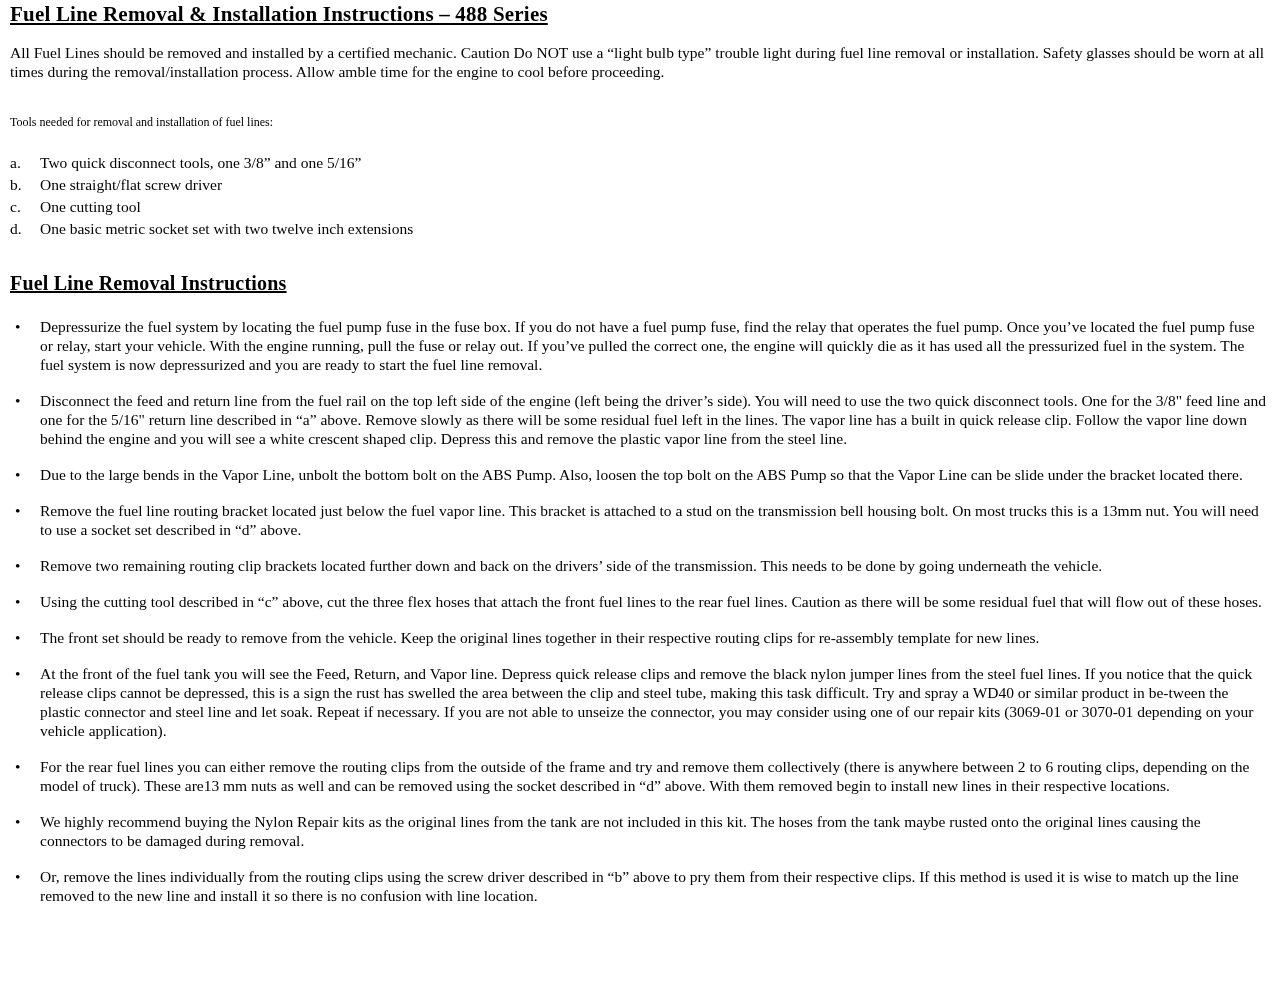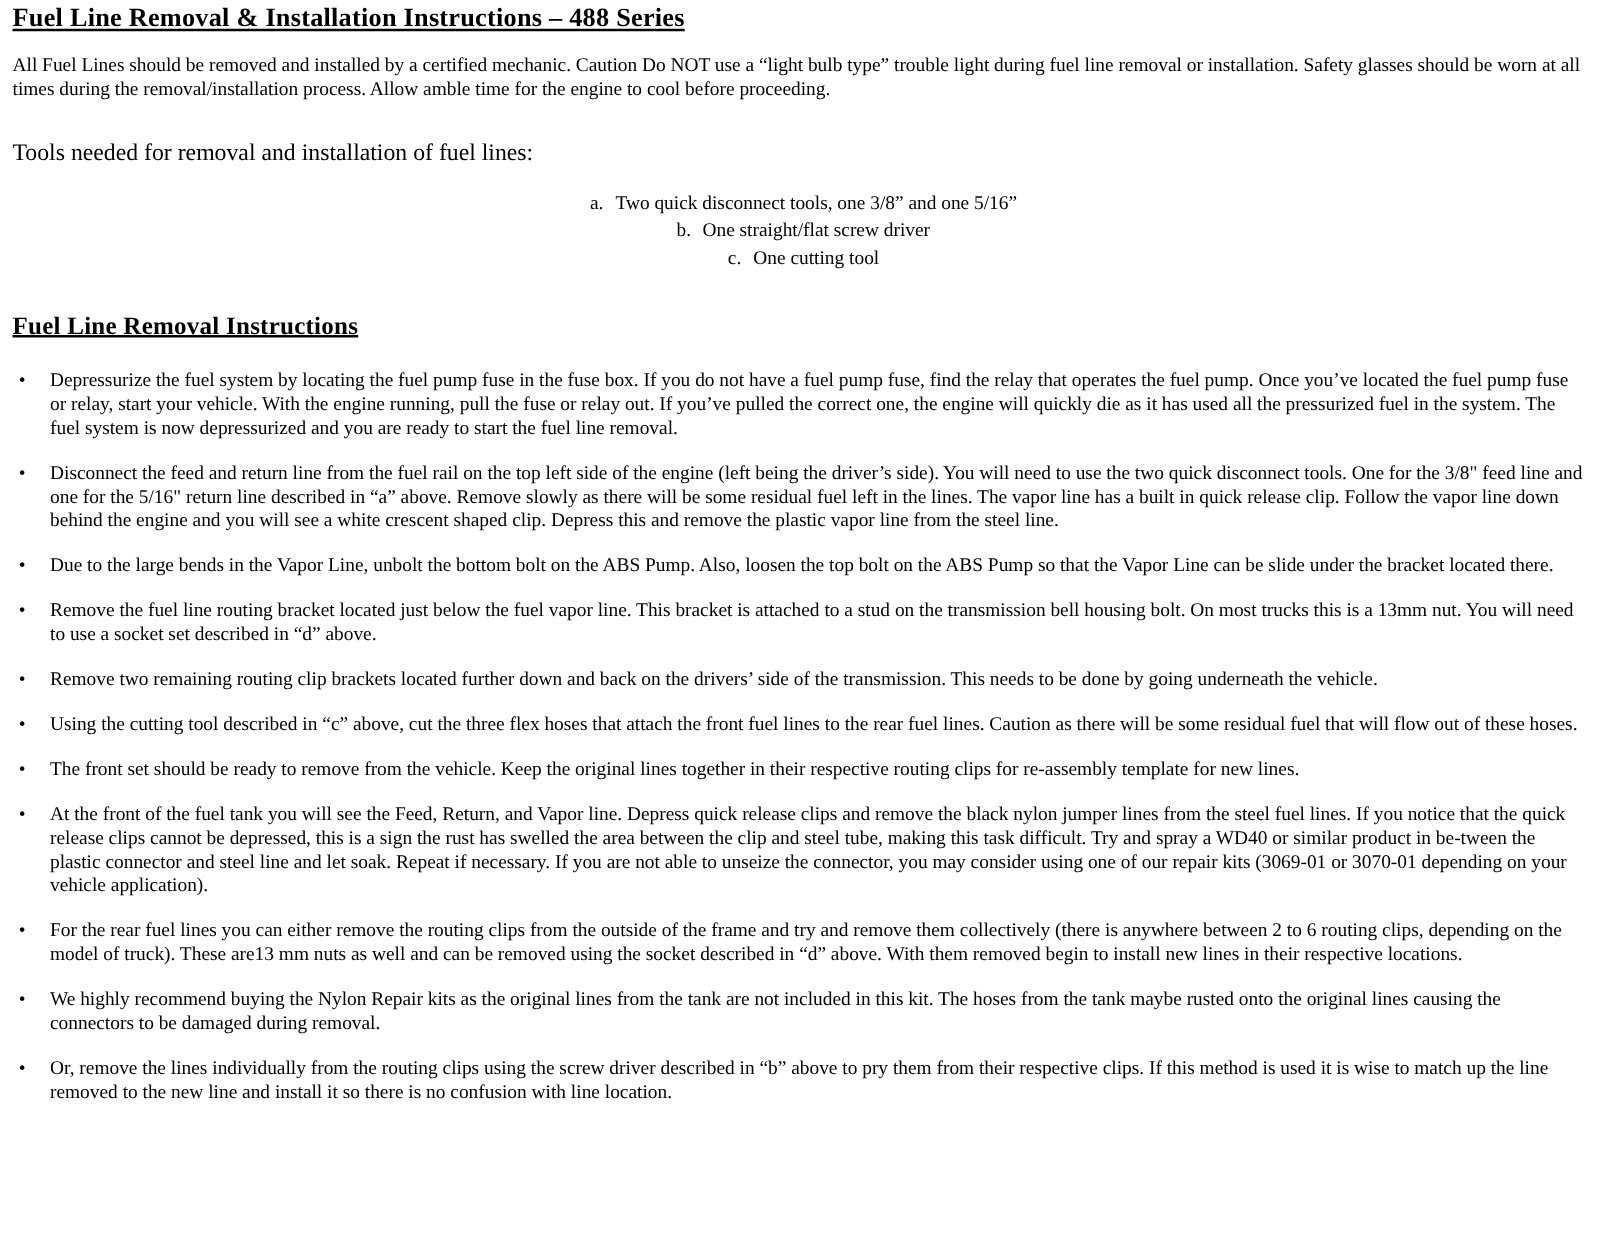--- a/index.html
+++ b/index.html
@@ -26,31 +26,30 @@
     text-decoration: underline;
     margin: 0 0 16px 0;
     letter-spacing: 0.2px;
   }
   p.body-text {
     font-size: 15.5px;
     line-height: 19px;
     margin: 0 0 32px 0;
   }
   p.tools-intro {
-    font-size: 19px;
+    font-size: 12px;
     line-height: 19px;
     margin: 0 0 20px 0;
   }
   .lettered-list {
     margin: 0 0 10px 0;
   }
   .tool-item {
     font-size: 15.5px;
     line-height: 22px;
-    text-align: center;
   }
   .tool-item .letter {
     display: inline-block;
     width: 30px;
   }
   .tool-cont {
     font-size: 15.5px;
     line-height: 22px;
     padding-left: 30px;
   }
@@ -93,20 +92,23 @@
   <div class="lettered-list">
     <div class="tool-item">
       <span class="letter">a.</span><span>Two quick disconnect tools, one 3/8” and one 5/16”</span>
     </div>
     <div class="tool-item">
       <span class="letter">b.</span><span>One straight/flat screw driver</span>
     </div>
     <div class="tool-item">
       <span class="letter">c.</span><span>One cutting tool</span>
     </div>
+    <div class="tool-item">
+      <span class="letter">d.</span><span>One basic metric socket set with two twelve inch extensions</span>
+    </div>
   </div>
 
   <h2 class="section-heading">Fuel Line Removal Instructions</h2>
 
   <div class="bullet-list">
     <div class="bullet-item">Depressurize the fuel system by locating the fuel pump fuse in the fuse box. If you do not have a fuel pump fuse, find the relay that operates the fuel pump. Once you’ve located the fuel pump fuse or relay, start your vehicle. With the engine running, pull the fuse or relay out. If you’ve pulled the correct one, the engine will quickly die as it has used all the pressurized fuel in the system. The fuel system is now depressurized and you are ready to start the fuel line removal.</div>
     <div class="bullet-item">Disconnect the feed and return line from the fuel rail on the top left side of the engine (left being the driver’s side). You will need to use the two quick disconnect tools. One for the 3/8" feed line and one for the 5/16" return line described in “a” above. Remove slowly as there will be some residual fuel left in the lines. The vapor line has a built in quick release clip. Follow the vapor line down behind the engine and you will see a white crescent shaped clip. Depress this and remove the plastic vapor line from the steel line.</div>
     <div class="bullet-item">Due to the large bends in the Vapor Line, unbolt the bottom bolt on the ABS Pump. Also, loosen the top bolt on the ABS Pump so that the Vapor Line can be slide under the bracket located there.</div>
     <div class="bullet-item">Remove the fuel line routing bracket located just below the fuel vapor line. This bracket is attached to a stud on the transmission bell housing bolt. On most trucks this is a 13mm nut. You will need to use a socket set described in “d” above.</div>
     <div class="bullet-item">Remove two remaining routing clip brackets located further down and back on the drivers’ side of the transmission. This needs to be done by going underneath the vehicle.</div>

